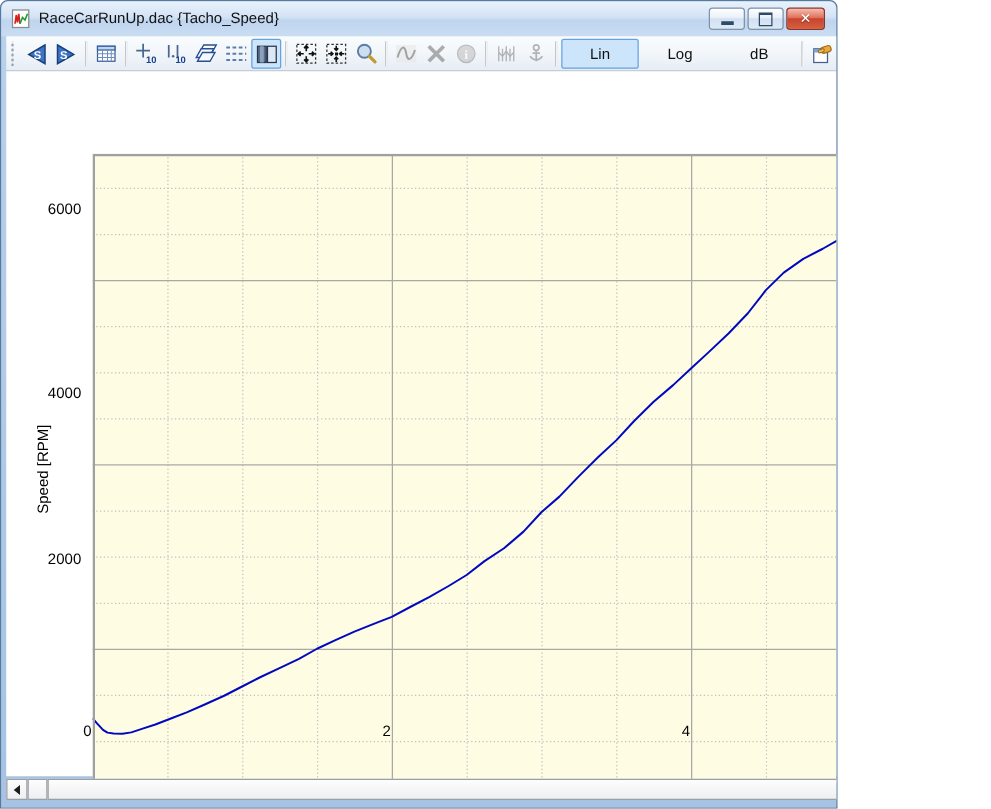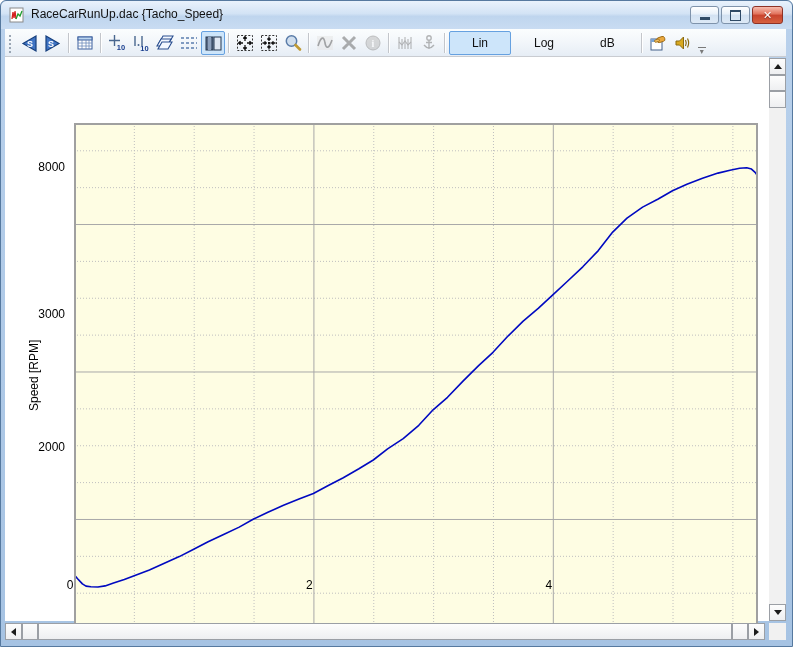--- a/index.html
+++ b/index.html
@@ -1,16 +1,16 @@
 <!DOCTYPE html>
 <html><head>
 <meta charset="utf-8">
 <style>
   html,body{margin:0;padding:0;background:#fff;font-family:"Liberation Sans","DejaVu Sans",sans-serif;}
-  #window{position:relative;width:793px;height:647px;background:linear-gradient(#b9d1ec,#a6c3e3);
+  #window{position:relative;width:670px;height:647px;background:linear-gradient(#b9d1ec,#a6c3e3);
     border-radius:6px 6px 0 0;box-sizing:border-box;border:1px solid #56799f;overflow:hidden;}
   
   #titlebar{position:absolute;left:0;top:0;width:100%;height:28px;
     background:linear-gradient(#e9f2fc 0%,#d3e3f5 45%,#bfd5ee 55%,#c9dcf2 100%);
     border-radius:6px 6px 0 0;}
   #title-icon{position:absolute;left:8px;top:6px;width:16px;height:16px;}
   #window-title{position:absolute;left:30px;top:6px;font-size:12px;color:#111;white-space:nowrap;}
   #caption-buttons{position:absolute;right:9px;top:5px;display:flex;gap:2px;}
   .cap-btn{width:29px;height:18px;border-radius:3px;border:1px solid #7f93ab;box-sizing:border-box;
     background:linear-gradient(#ffffff,#e8f0f9 45%,#d2e1f2 50%,#dde9f6);display:flex;align-items:center;justify-content:center;}
@@ -265,22 +265,22 @@
         <line x1="0" y1="248.99743964886613" x2="684" y2="248.99743964886613" stroke="#A8A8A8" stroke-width="1"></line>
         <line x1="0" y1="101.52121433796634" x2="684" y2="101.52121433796634" stroke="#A8A8A8" stroke-width="1"></line>
         <line x1="239.9119705985299" y1="0" x2="239.9119705985299" y2="504" stroke="#A8A8A8" stroke-width="1"></line>
         <line x1="479.3239411970598" y1="0" x2="479.3239411970598" y2="504" stroke="#A8A8A8" stroke-width="1"></line>
         <polyline points="0.0,451.6 3.6,455.7 8.4,460.9 12.0,463.1 16.8,463.8 23.9,464.0 31.1,462.9 39.5,460.1 50.3,456.6 62.2,452.0 75.4,446.9 89.8,440.6 105.3,433.6 119.7,426.2 134.1,418.8 149.6,411.5 165.2,404.1 179.6,396.0 193.9,389.3 209.5,382.3 225.0,376.1 239.4,370.5 253.8,362.8 269.3,354.7 284.9,345.8 299.3,337.0 313.6,325.9 329.2,315.6 344.8,302.3 359.1,286.8 373.5,274.3 389.0,258.1 404.6,242.6 419.0,229.3 433.3,213.8 448.9,198.4 464.5,185.1 478.8,171.8 493.2,158.5 508.8,143.8 524.3,127.6 538.7,109.1 553.0,95.1 568.6,84.1 584.2,76.0 598.5,67.8 612.9,61.2 628.5,55.3 644.0,50.1 656.0,47.2 665.6,45.2 672.7,44.8 677.5,46.1 681.1,49.4 683.5,52.7" fill="none" stroke="#0009C0" stroke-width="1.6" stroke-linejoin="round"></polyline>
         <rect x="1" y="1" width="682" height="502" fill="none" stroke="#A0A0A0" stroke-width="2"></rect>
       </svg>
     <div id="yaxis-label">Speed [RPM]</div>
 
   <div class="tick-label ytick" style="left: 12px; top: 383px;">2000</div>
-      <div class="tick-label ytick" style="left: 12px; top: 250.497px;">3000</div>
-      <div class="tick-label ytick" style="left: 12px; top: 103.021px;">8000</div>
+      <div class="tick-label ytick" style="left: 12px; top: 250.497px;">4000</div>
+      <div class="tick-label ytick" style="left: 12px; top: 103.021px;">6000</div>
       <div class="tick-label xtick" style="left: 45px; top: 521px;">0</div>
       <div class="tick-label xtick" style="left: 284.412px; top: 521px;">2</div>
       <div class="tick-label xtick" style="left: 523.824px; top: 521px;">4</div>
     </div>
 
   <div id="vscroll">
     <div class="sb-btn">
         <span class="arrow arr-up"></span>
       </div>
     <div class="sb-handle"></div>

